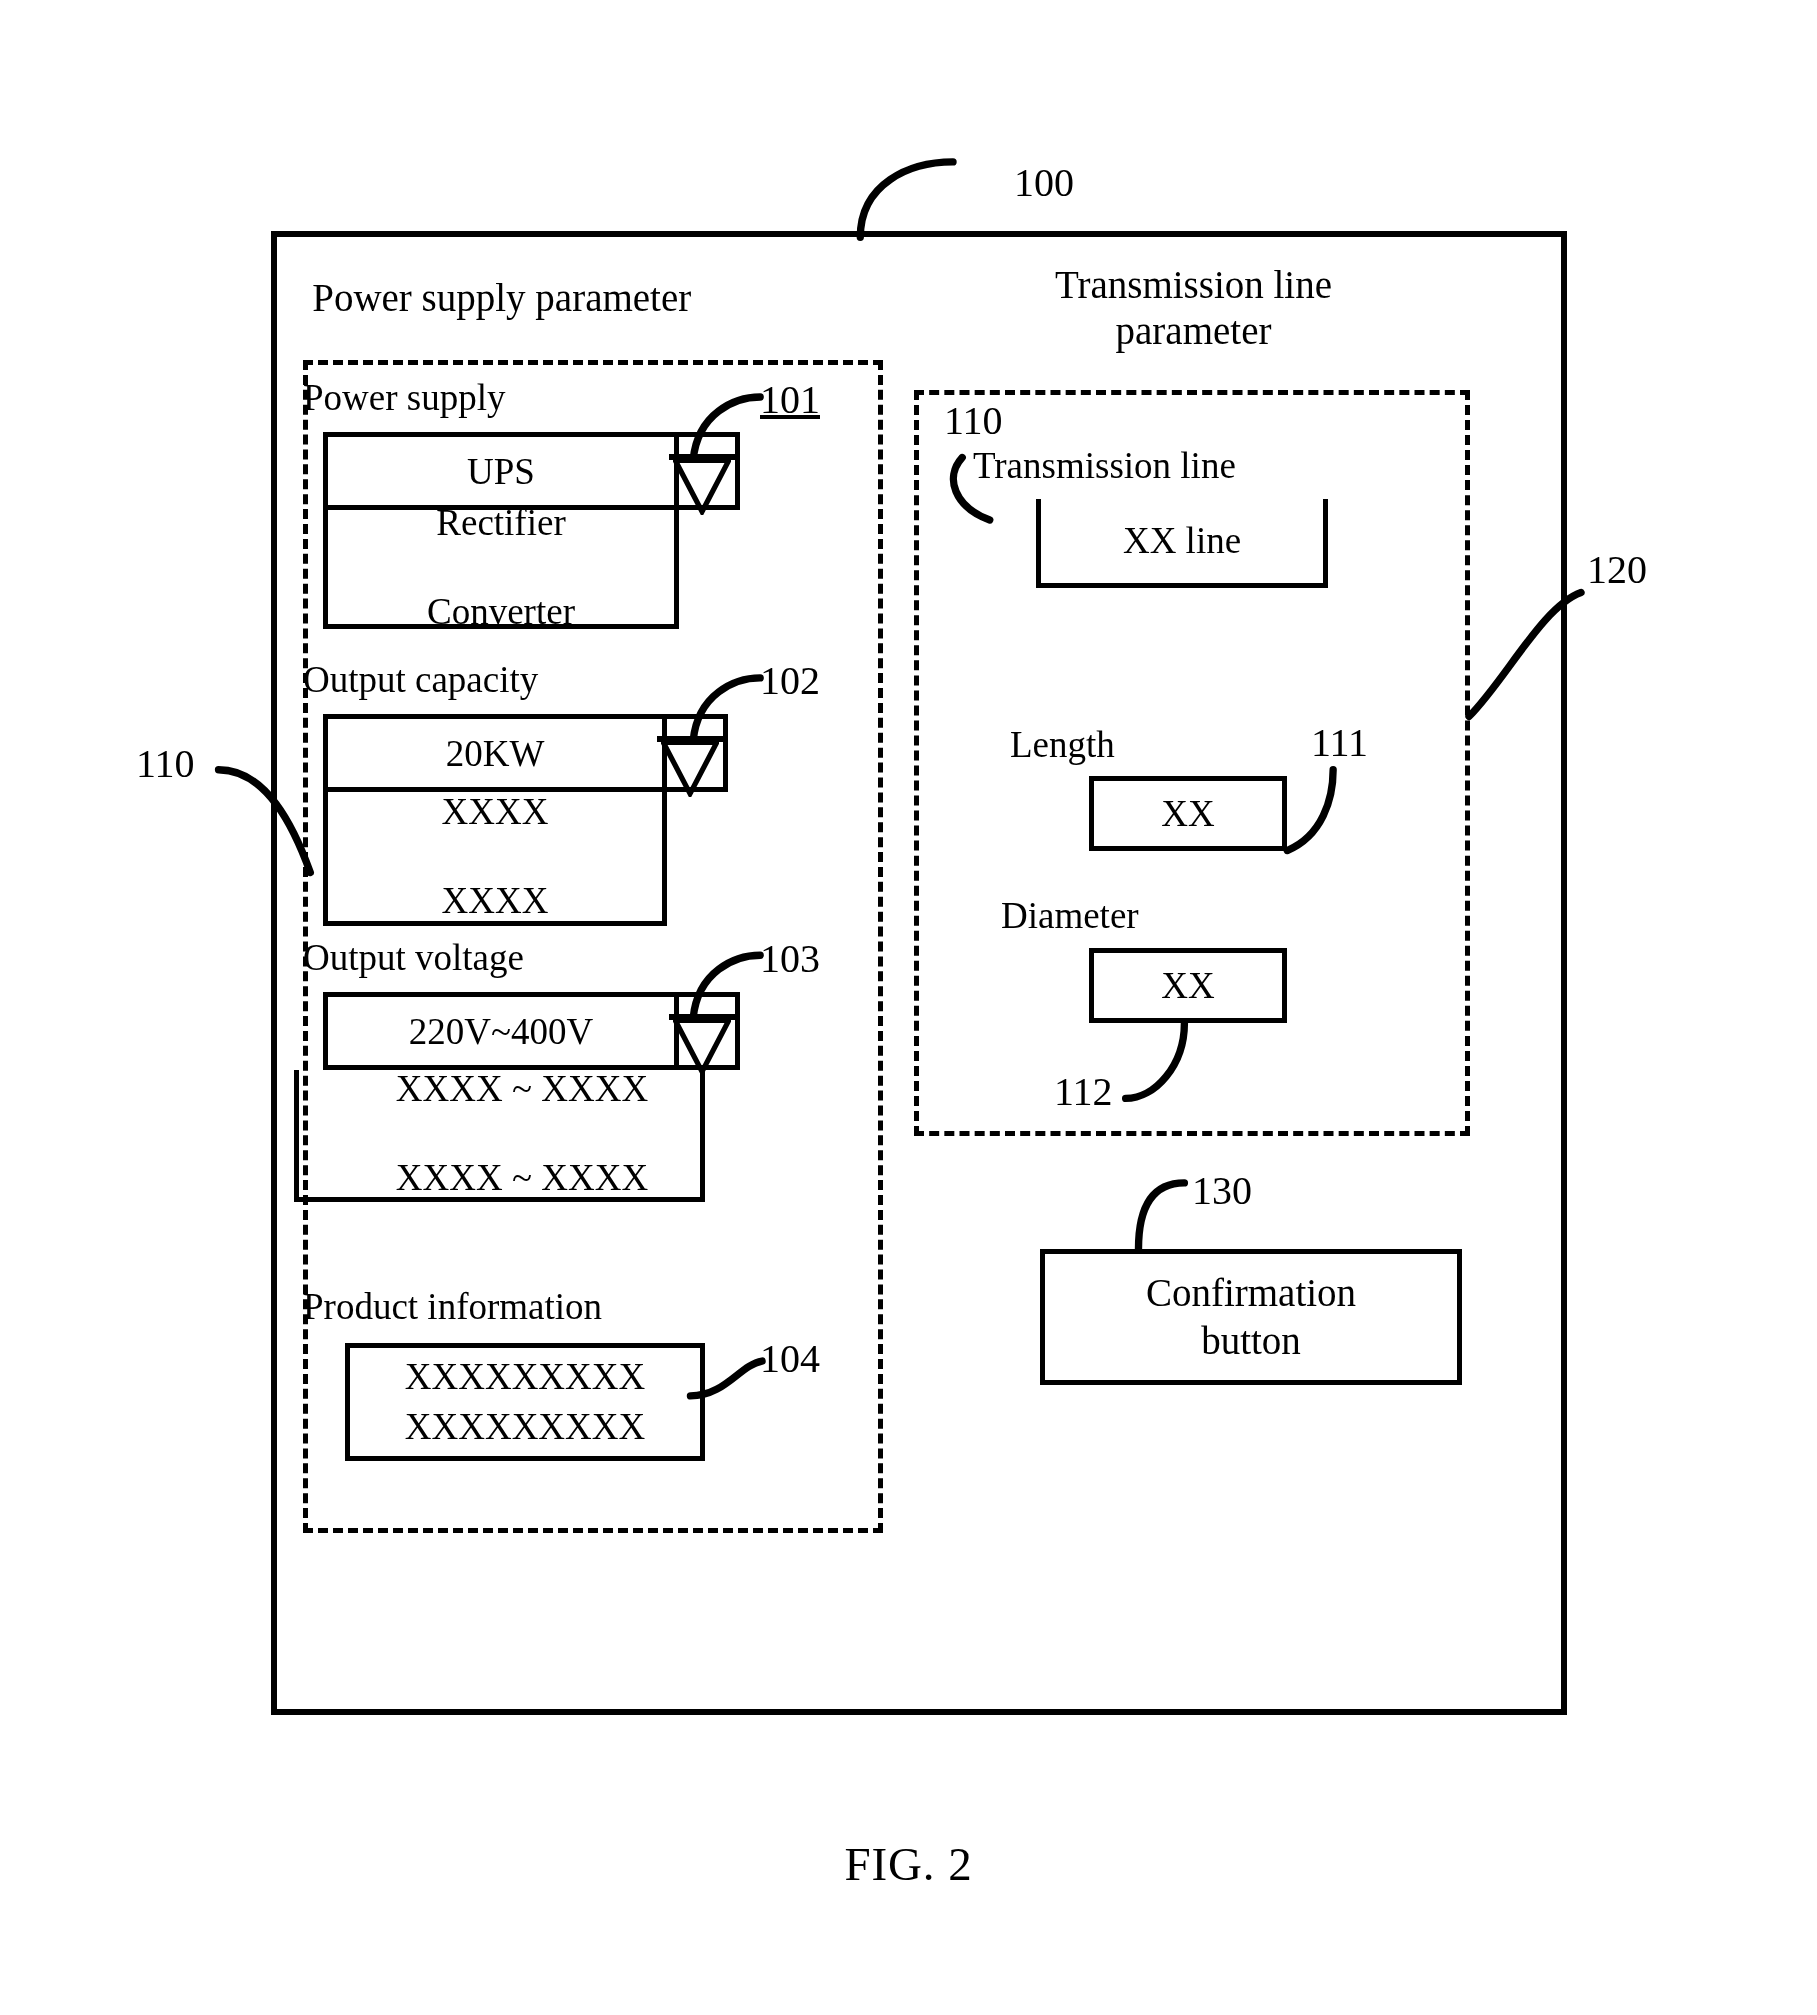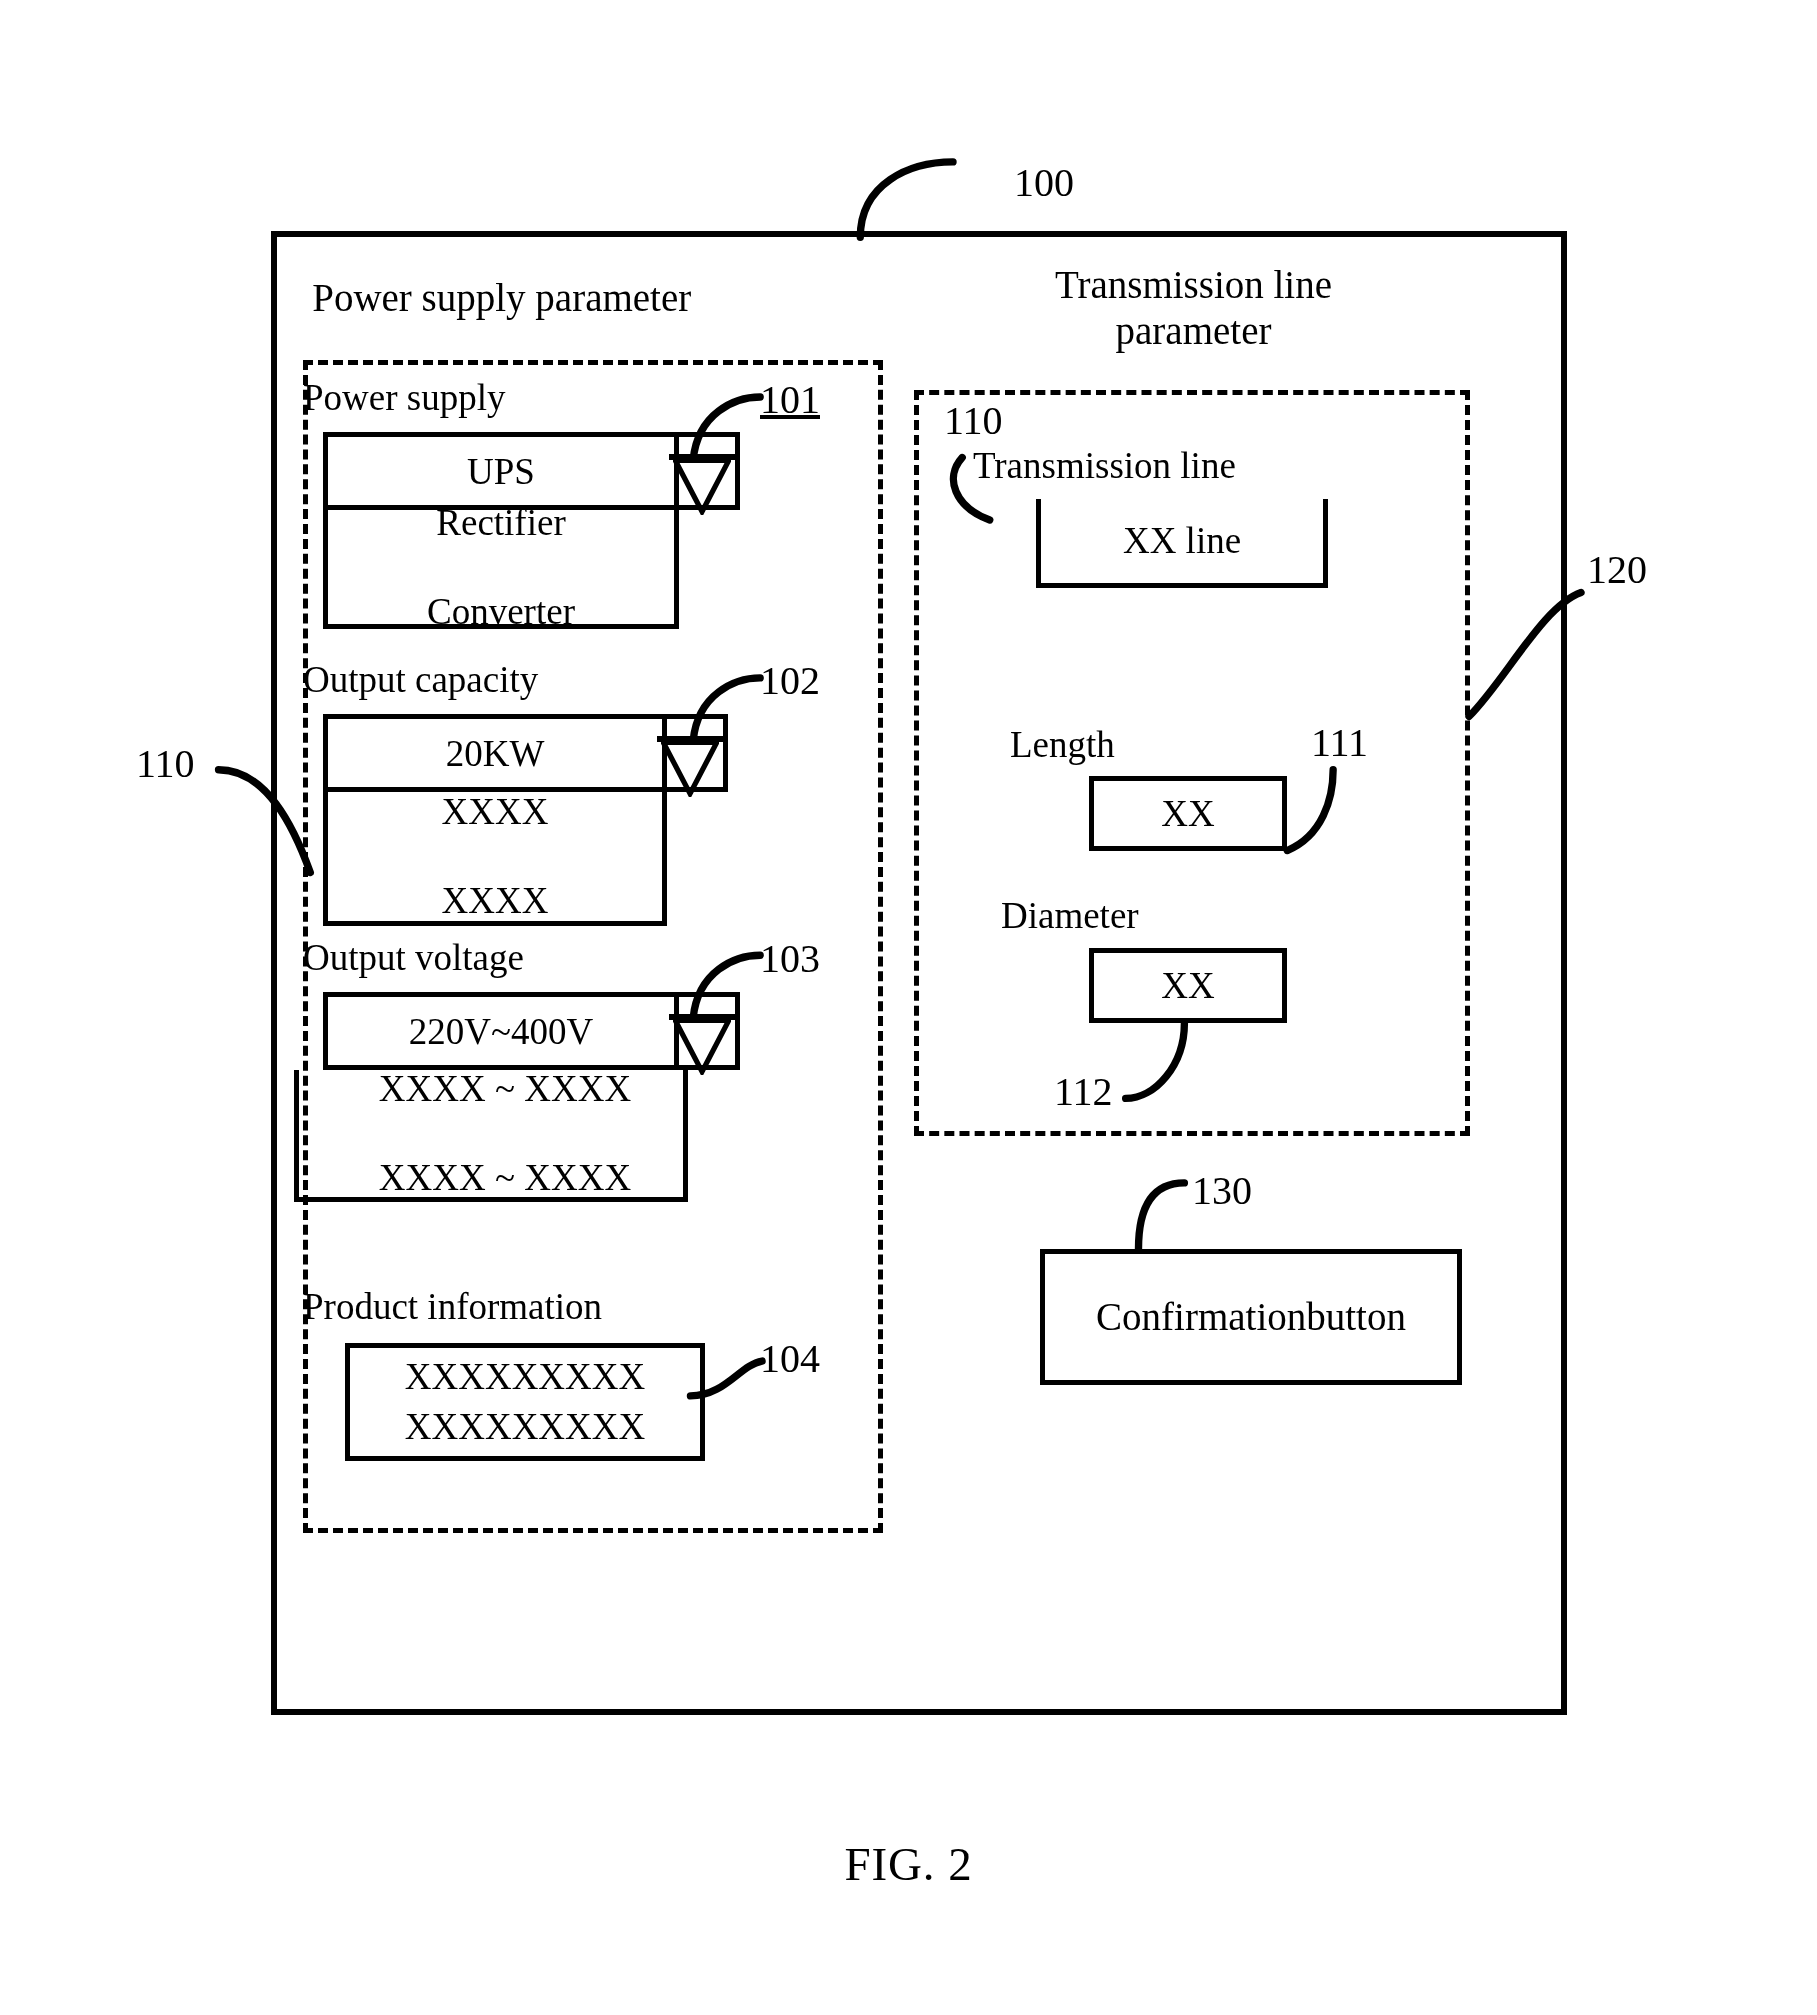--- a/index.html
+++ b/index.html
@@ -121,21 +121,21 @@
     justify-content: center;
     font-size: 37px;
   }
 
   
   #confirmation-button {
     left: 1040px; top: 1249px;
     width: 422px; height: 136px;
     border: 5.5px solid #000;
     display: flex;
-    flex-direction: row;
+    flex-direction: column;
     align-items: center;
     justify-content: center;
     font-size: 39px;
     line-height: 48px;
   }
 
   
   .ref-num {
     font-size: 40px;
     line-height: 44px;
@@ -217,21 +217,21 @@
 <div class="abs combo" style="left:323px; top:992px; width:356px;">
   <div class="combo-selected" style="height:68px;">
     <span>220V~400V</span>
     <span class="combo-arrow">
       <span class="divider"></span>
       <svg class="tri" viewBox="0 0 100 100" preserveAspectRatio="none">
         <polygon points="4,6 96,6 50,94" fill="none" stroke="#000" stroke-width="9"></polygon>
       </svg>
     </span>
   </div>
-  <div class="combo-list" style="height:127px; width:356px; margin-left:-29px; padding-left:28px;">
+  <div class="combo-list" style="height:127px; width:356px; margin-left:-29px; padding-left:45px;">
     <div class="opt">XXXX ~ XXXX</div>
     <div class="opt">XXXX ~ XXXX</div>
   </div>
 </div>
 
 <div class="abs ref-num" style="left:760px; top:937px;">103</div>
 
 <div class="abs field-label" style="left:303px; top:1286px; width:551px;">Product information</div>
 
 <div class="abs textbox" style="left:345px; top:1343px; width:360px; height:118px; flex-direction:column; line-height:50px;">

